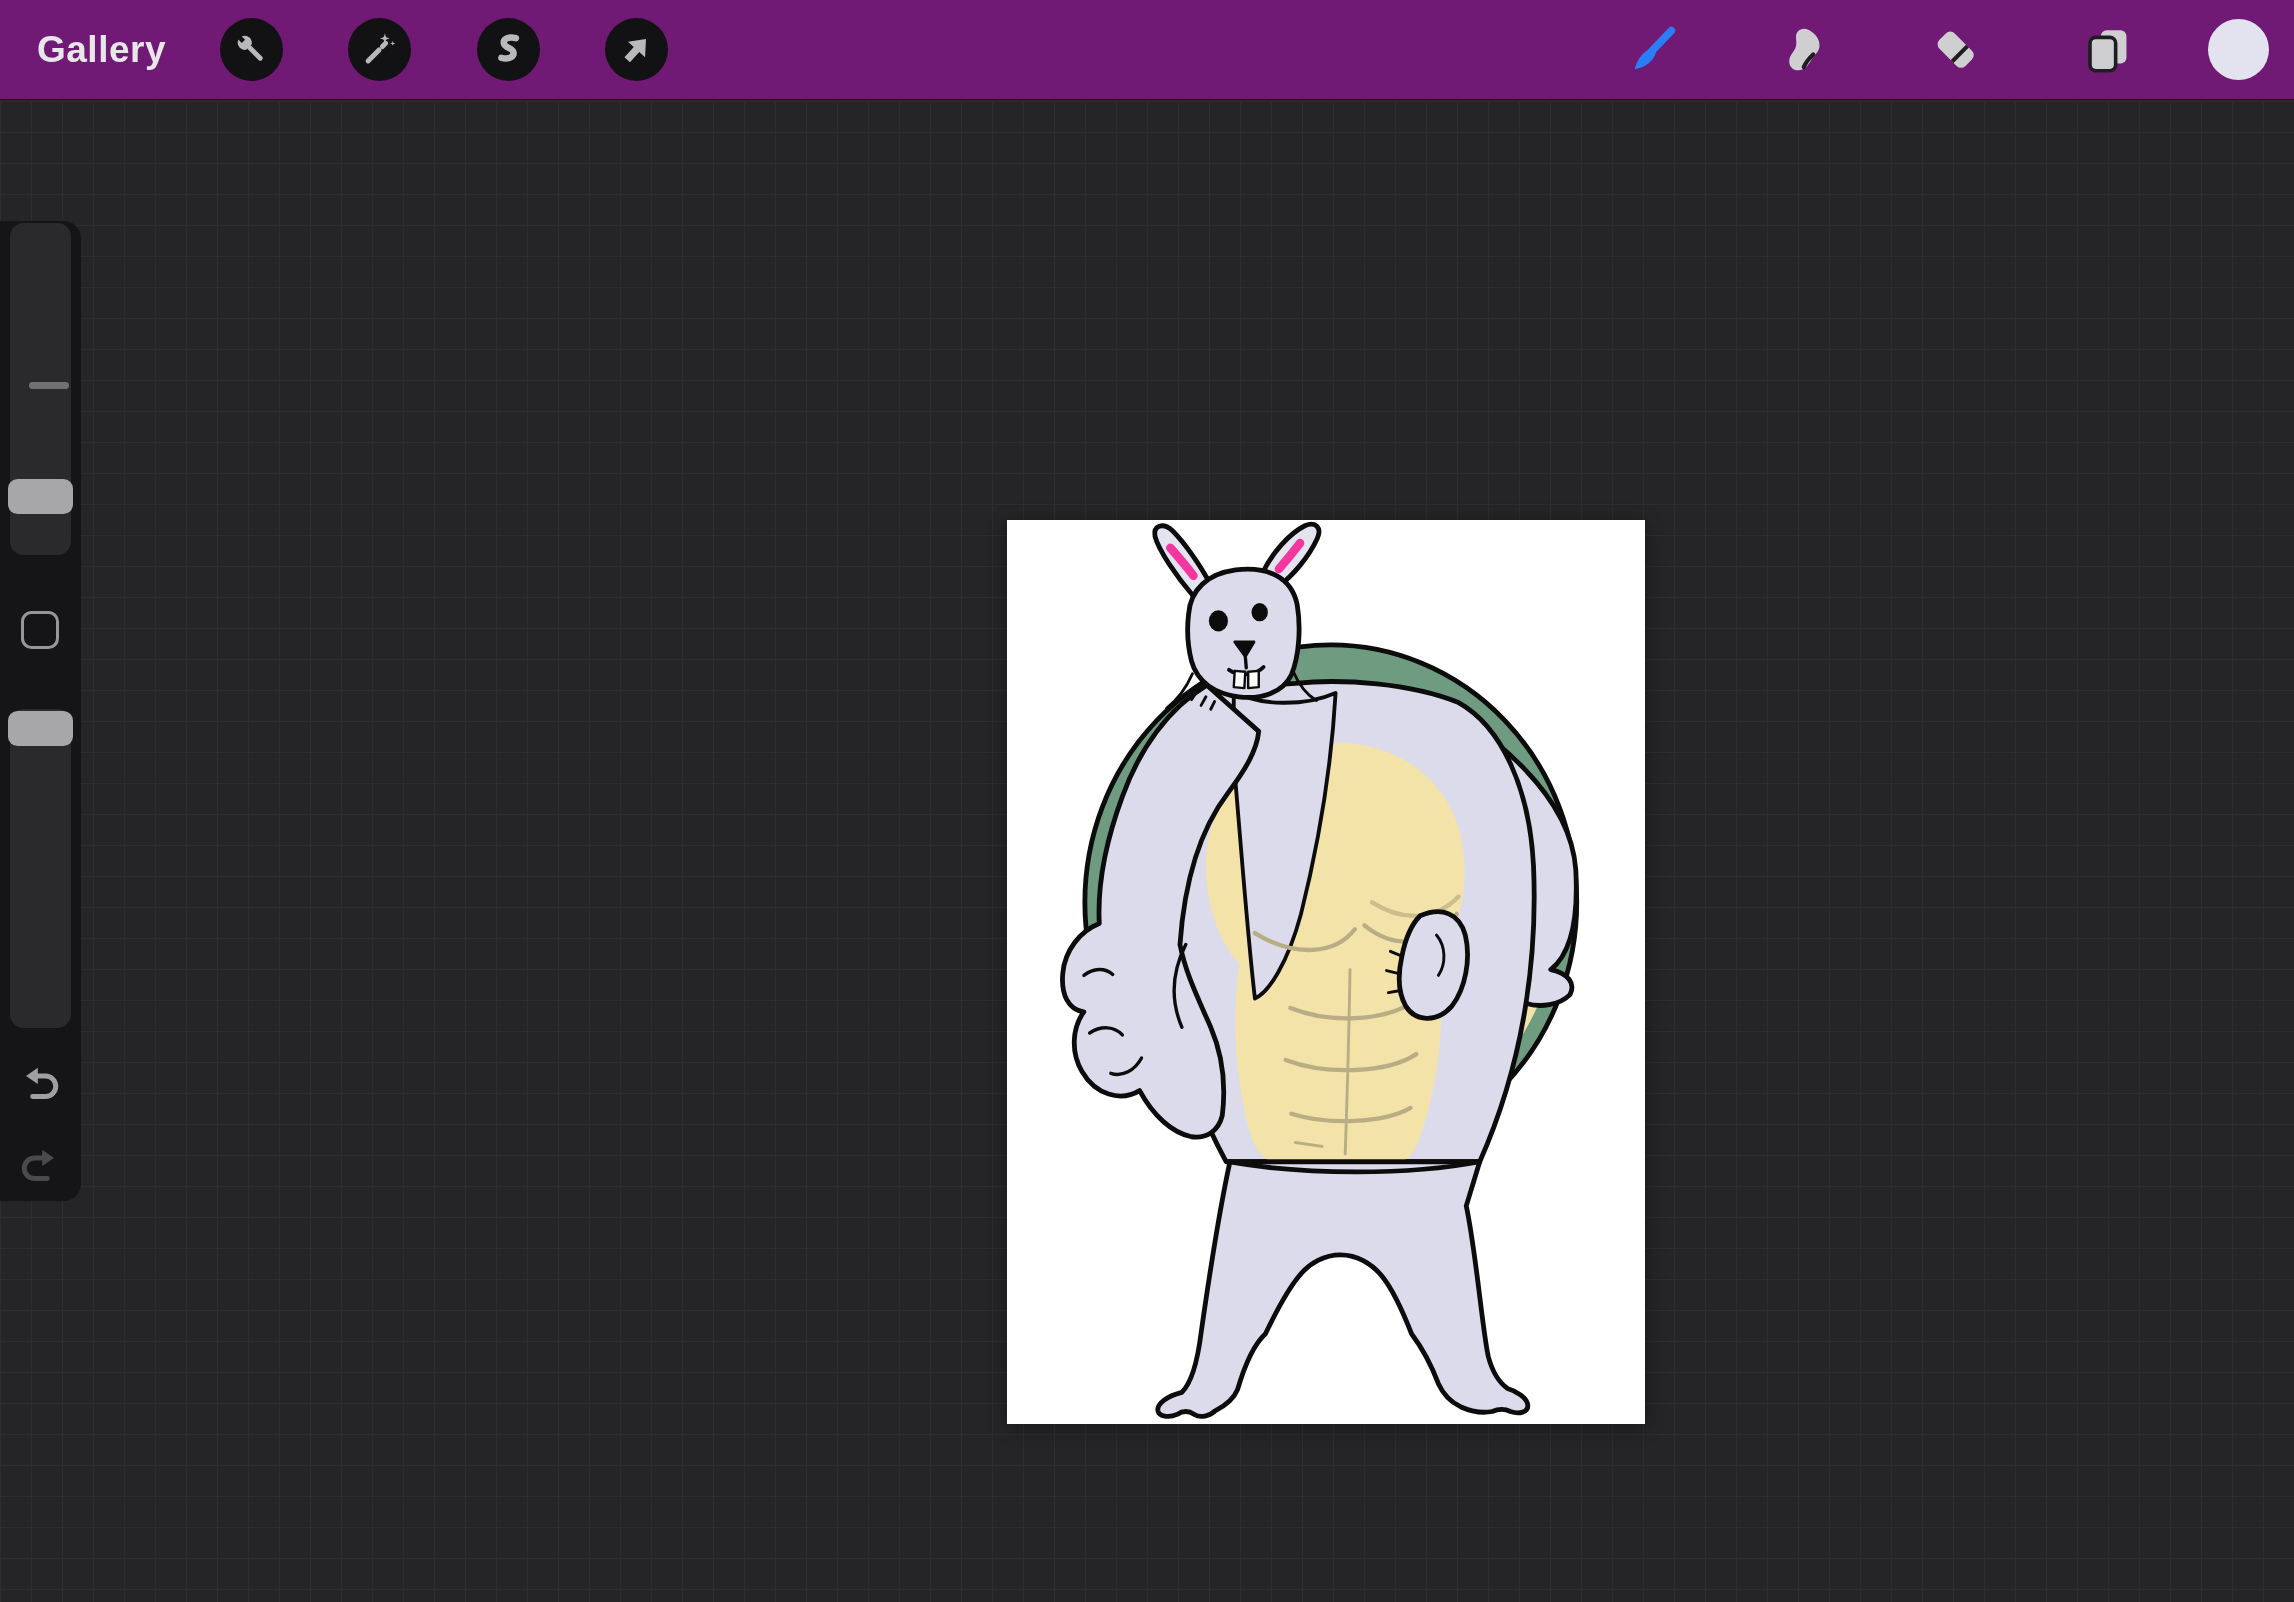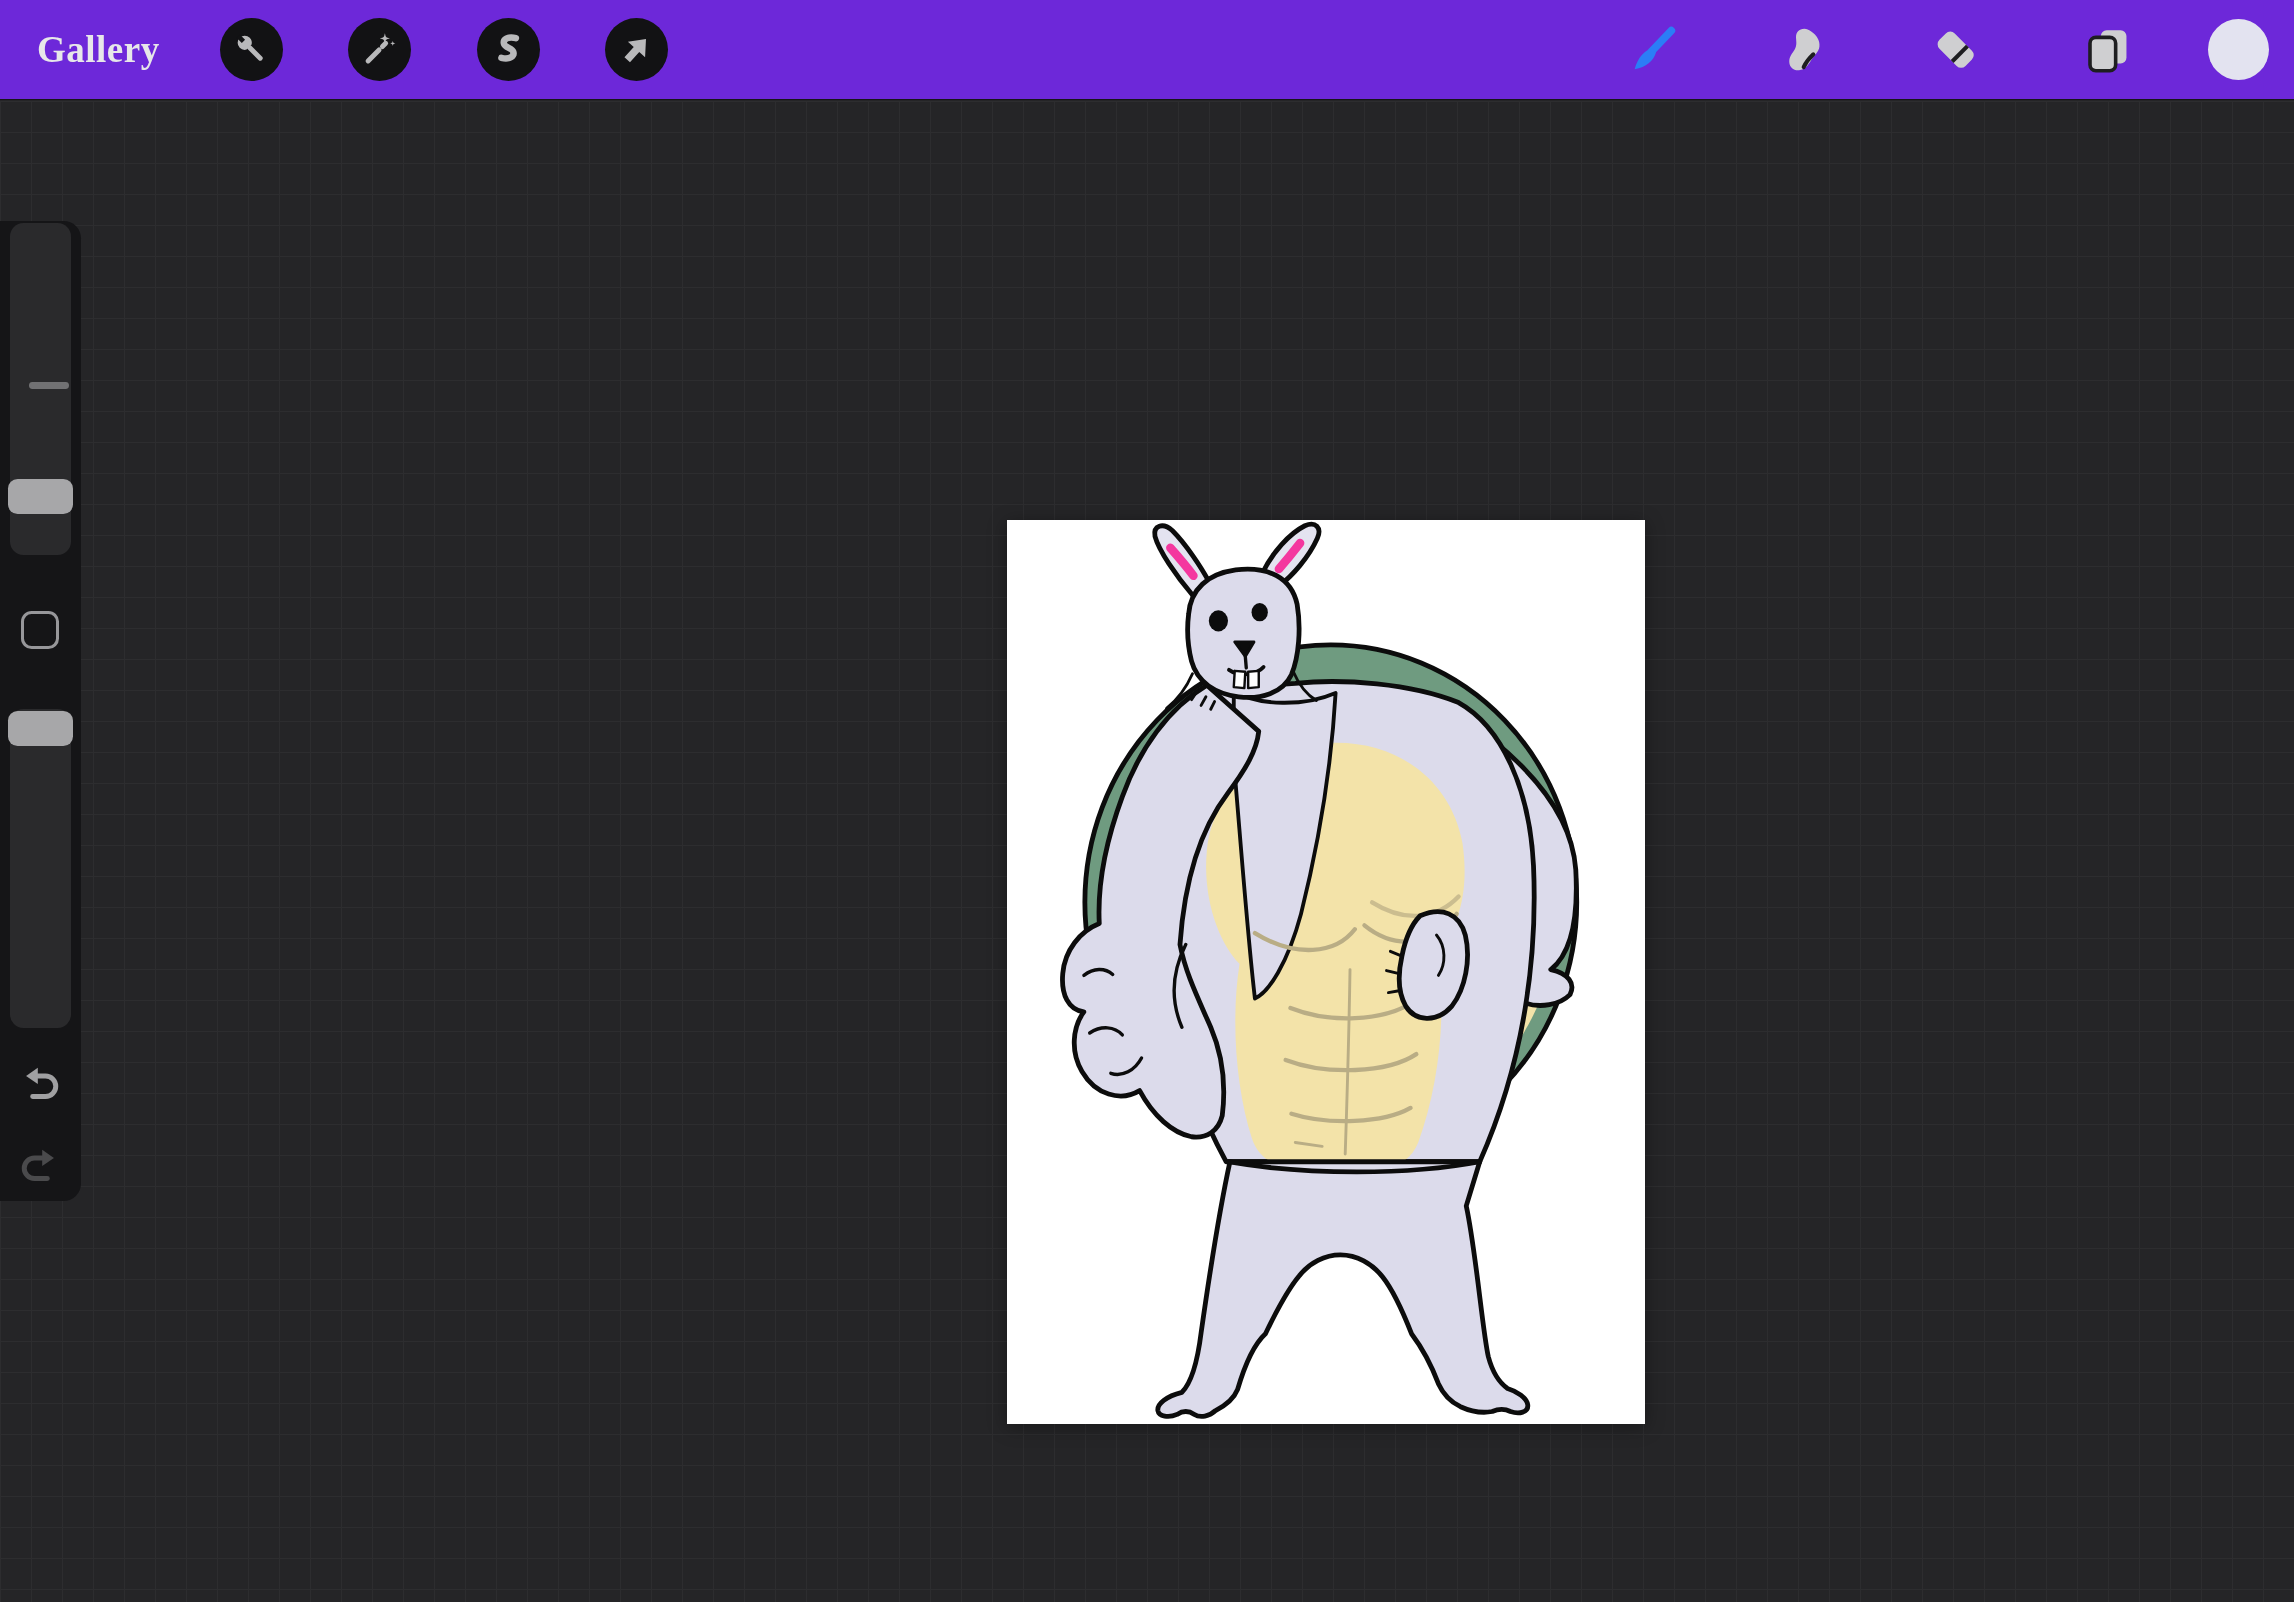--- a/index.html
+++ b/index.html
@@ -5,21 +5,21 @@
   html,body{margin:0;padding:0;background:#000;}
   *{box-sizing:border-box;}
   .screen{
     position:relative;width:2294px;height:1602px;overflow:hidden;
     background:#252527;font-family:"Liberation Sans",sans-serif;
     -webkit-font-smoothing:antialiased;
   }
   
   .topbar{
     position:absolute;left:0;top:0;width:2294px;height:100px;
-    background:#6d28d9;border-bottom:1px solid #161618;z-index:30;font-family:Liberation Serif, serif;
+    background:#701a75;border-bottom:1px solid #161618;z-index:30;
   }
   .gallery{
     position:absolute;left:37px;top:0;height:100px;line-height:100px;
     font-size:37px;font-weight:bold;color:#e7e7e9;letter-spacing:0.5px;cursor:default;
   }
   .circle-btn{
     position:absolute;top:18px;width:63px;height:63px;border-radius:50%;
     background:#121214;display:flex;align-items:center;justify-content:center;
   }
   .flat-btn{

